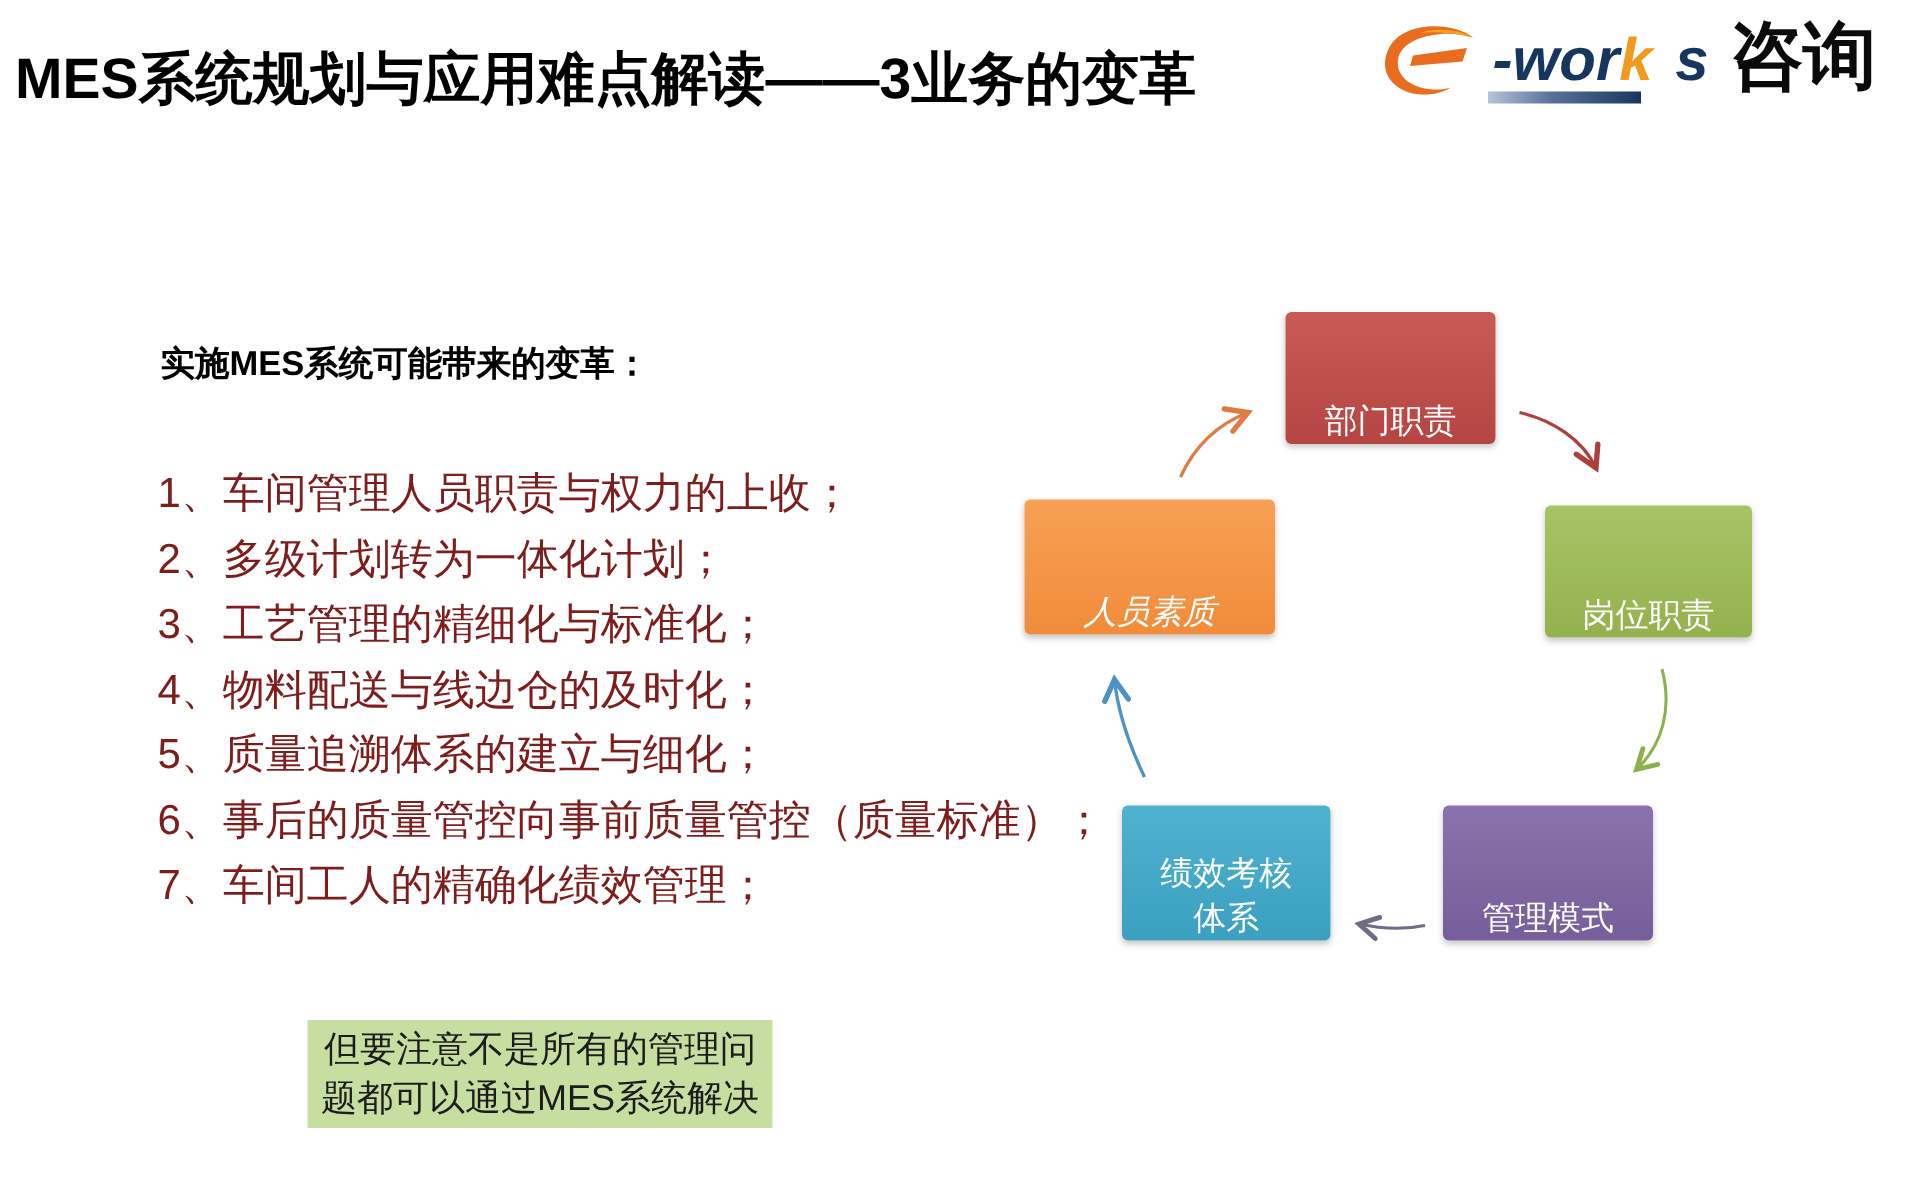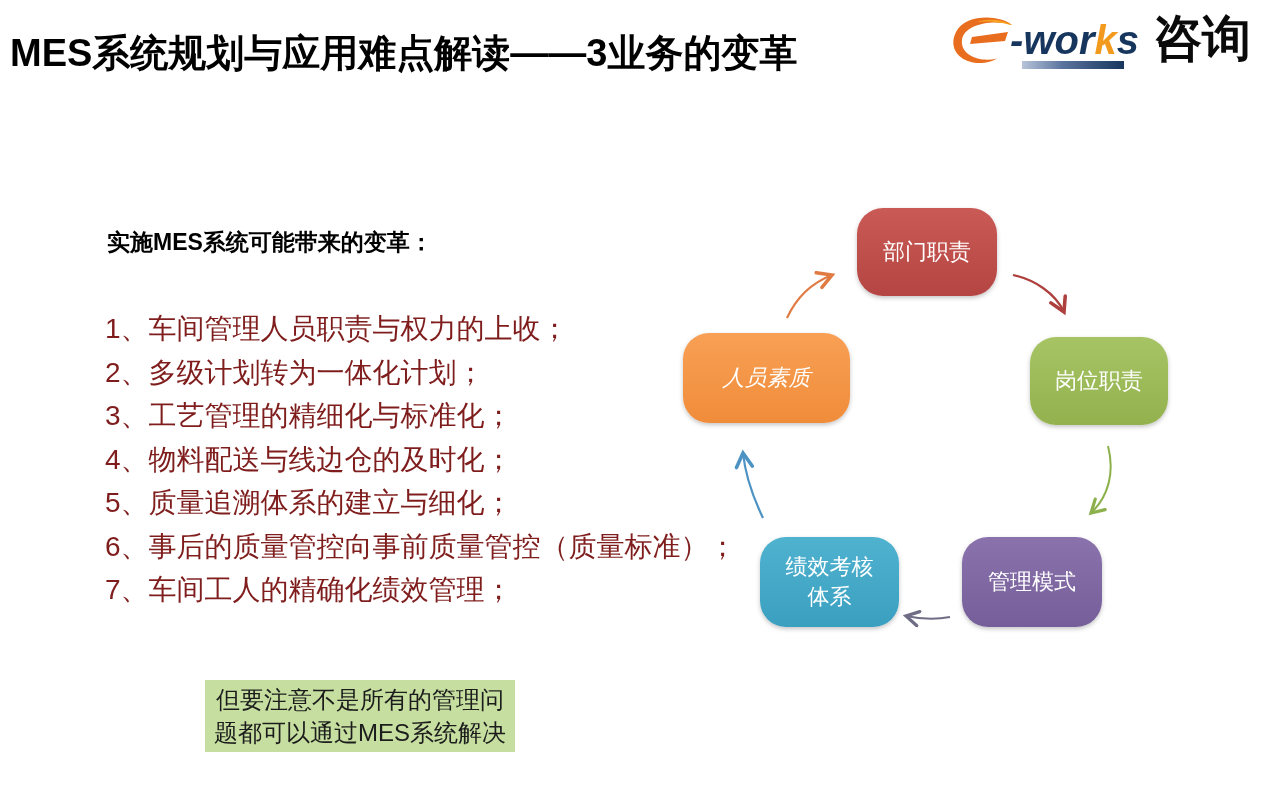--- a/index.html
+++ b/index.html
@@ -12,44 +12,44 @@
     position:absolute;left:10px;top:30px;width:950px;
     font-size:38px;font-weight:bold;letter-spacing:0;line-height:46px;color:#000;
     white-space:nowrap;
   }
   
   .logo{position:absolute;top:14px;right:22px;display:flex;align-items:flex-start;}
   .logo-swoosh{display:block;margin-top:2px;}
   .logo-word{position:relative;margin-left:-6px;margin-top:6px;
     font-style:italic;font-weight:bold;font-size:40px;line-height:40px;
     font-family:"Liberation Sans",sans-serif;white-space:nowrap;}
-  .logo-word .navy{color:#17365d;}
+  .logo-word .navy{color:#17365d;margin-left:15px;}
   .logo-word .orange{color:#f29a1d;}
   .logo-bar{position:absolute;left:12px;bottom:-9px;width:102px;height:8px;
     background:linear-gradient(90deg,#b7c4d9 0%,#5a739e 40%,#17365d 100%);}
   .logo-suffix{margin-left:14px;font-size:49px;line-height:48px;font-weight:bold;color:#0a0a0a;white-space:nowrap;}
   
   .heading{position:absolute;left:107px;top:227px;font-size:23px;font-weight:bold;color:#000;white-space:nowrap;}
   .change-list{position:absolute;left:105px;top:307px;}
   .change-list .item{font-size:28px;line-height:43.5px;color:#7f1d1d;white-space:nowrap;}
   .note{
     position:absolute;left:205px;top:663px;width:300px;padding:3px 5px;
     background:#c6dfa0;text-align:center;font-size:24px;line-height:33px;color:#1c1c1c;margin-top:17px;
   }
   
   .diagram{position:absolute;left:660px;top:190px;width:520px;height:470px;}
   .node{
-    position:absolute;border-radius:26px;display:flex;align-items:center;justify-content:center;
+    position:absolute;border-radius:4px;display:flex;align-items:flex-end;justify-content:center;
     color:#ffffff;font-size:22px;line-height:30px;text-align:center;padding:0 24px;box-sizing:border-box;
     box-shadow:0 2px 4px rgba(90,90,90,0.35);
   }
   .node-red   {left:197px;top:18px; width:140px;height:88px;background:linear-gradient(180deg,#ca5a55,#b54542);}
   .node-green {left:370px;top:147px;width:138px;height:88px;background:linear-gradient(180deg,#a6c464,#93b24e);}
   .node-purple{left:302px;top:347px;width:140px;height:90px;background:linear-gradient(180deg,#8a72ac,#765e9a);}
-  .node-teal  {left:100px; top:347px;width:139px;height:90px;background:linear-gradient(180deg,#4fb2cf,#3b9fc0);}
+  .node-teal  {left:88px; top:347px;width:139px;height:90px;background:linear-gradient(180deg,#4fb2cf,#3b9fc0);}
   .node-orange{left:23px; top:143px;width:167px;height:90px;background:linear-gradient(180deg,#f8a055,#f08c3a);font-style:italic;}
   .arrows{position:absolute;left:0;top:0;pointer-events:none;}
 </style>
 </head>
 <body>
 
 <div class="slide">
 
   <div class="title">MES系统规划与应用难点解读——3业务的变革</div>
 

